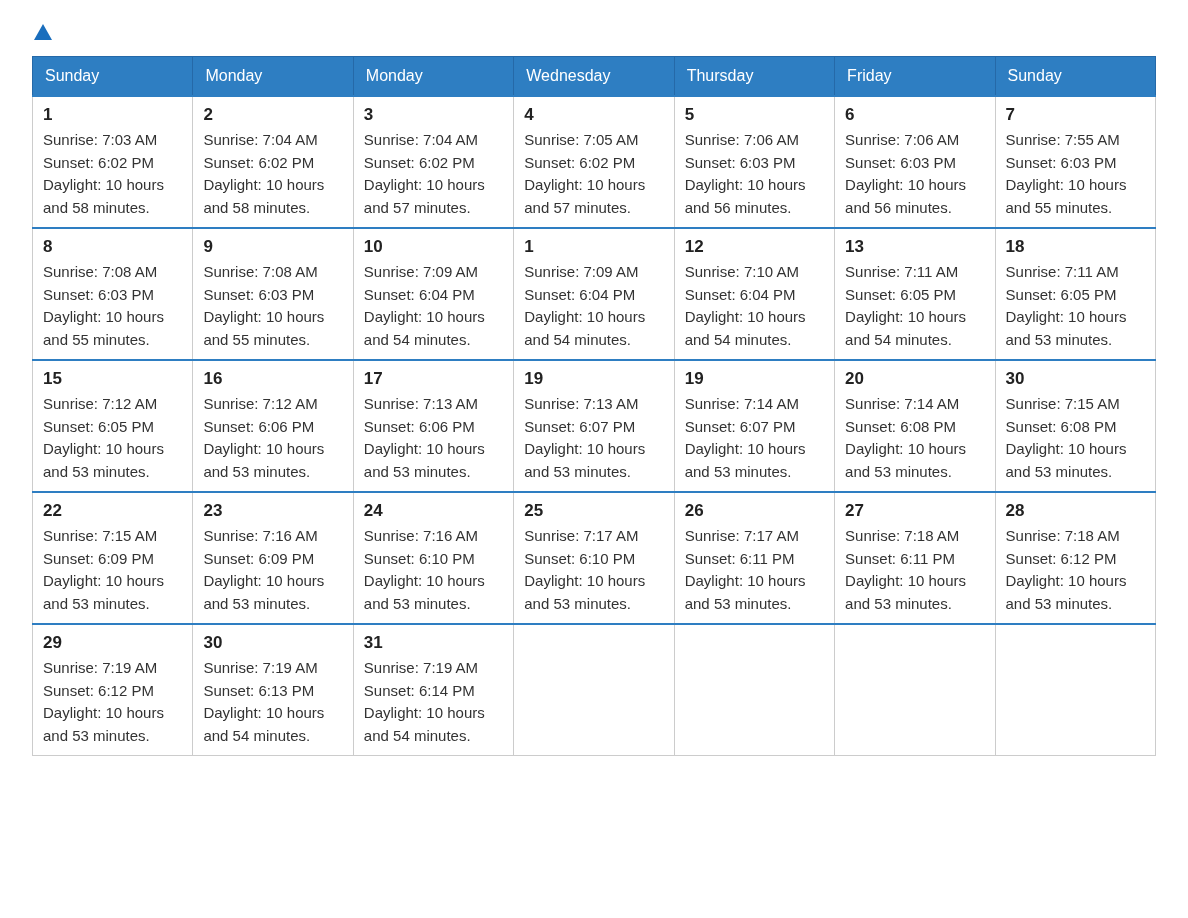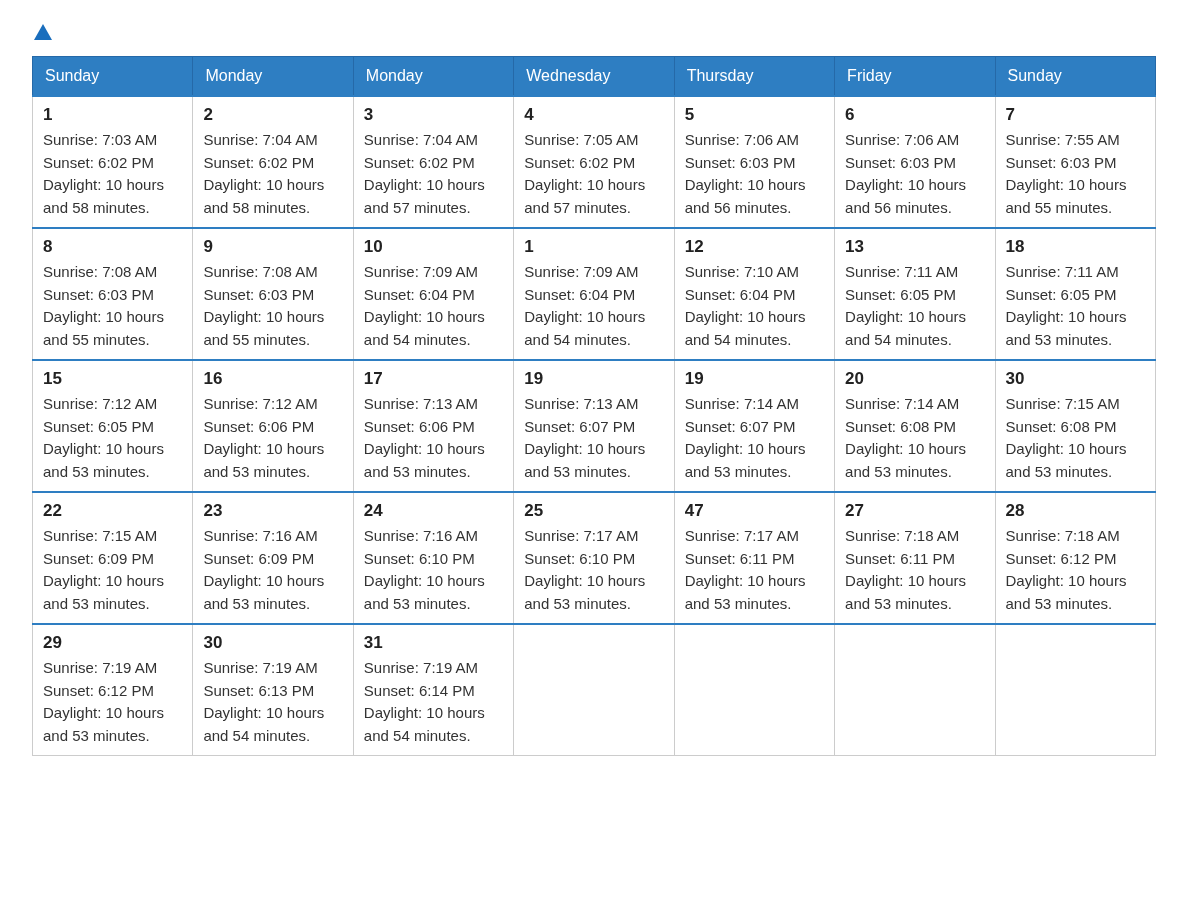--- a/index.html
+++ b/index.html
@@ -324,21 +324,21 @@
         </td>
         <td>
           <span class="day-num">25</span>
           <div class="day-info">
             <span>Sunrise: 7:17 AM</span><br>
             <span>Sunset: 6:10 PM</span><br>
             <span>Daylight: 10 hours and 53 minutes.</span>
           </div>
         </td>
         <td>
-          <span class="day-num">47</span>
+          <span class="day-num">26</span>
           <div class="day-info">
             <span>Sunrise: 7:17 AM</span><br>
             <span>Sunset: 6:11 PM</span><br>
             <span>Daylight: 10 hours and 53 minutes.</span>
           </div>
         </td>
         <td>
           <span class="day-num">27</span>
           <div class="day-info">
             <span>Sunrise: 7:18 AM</span><br>

